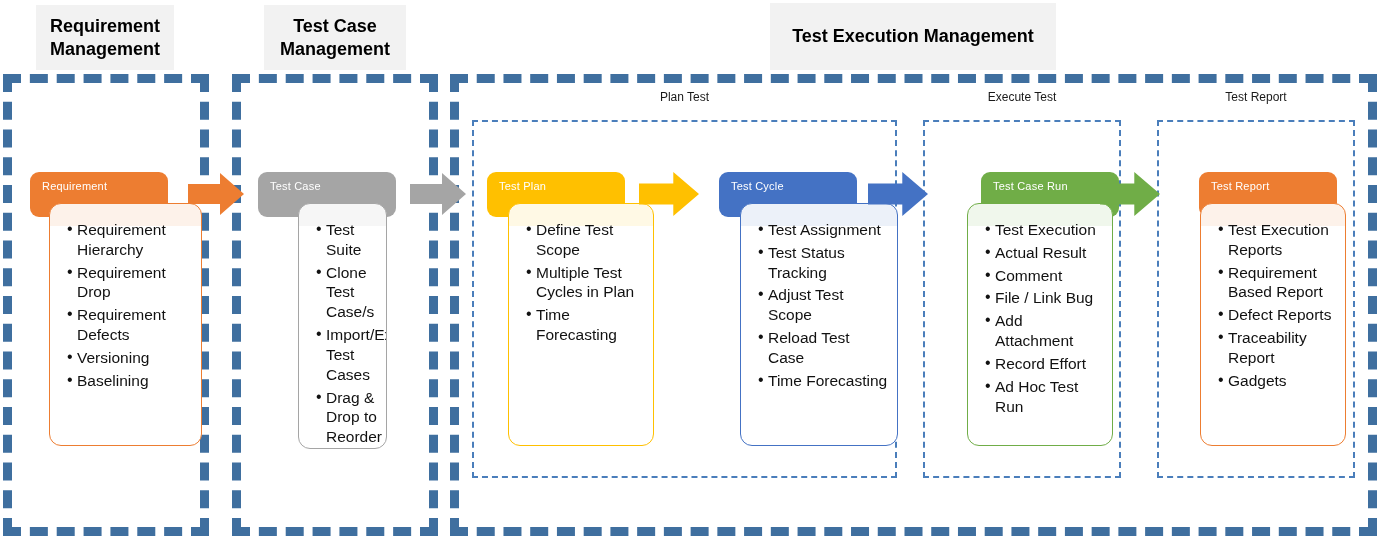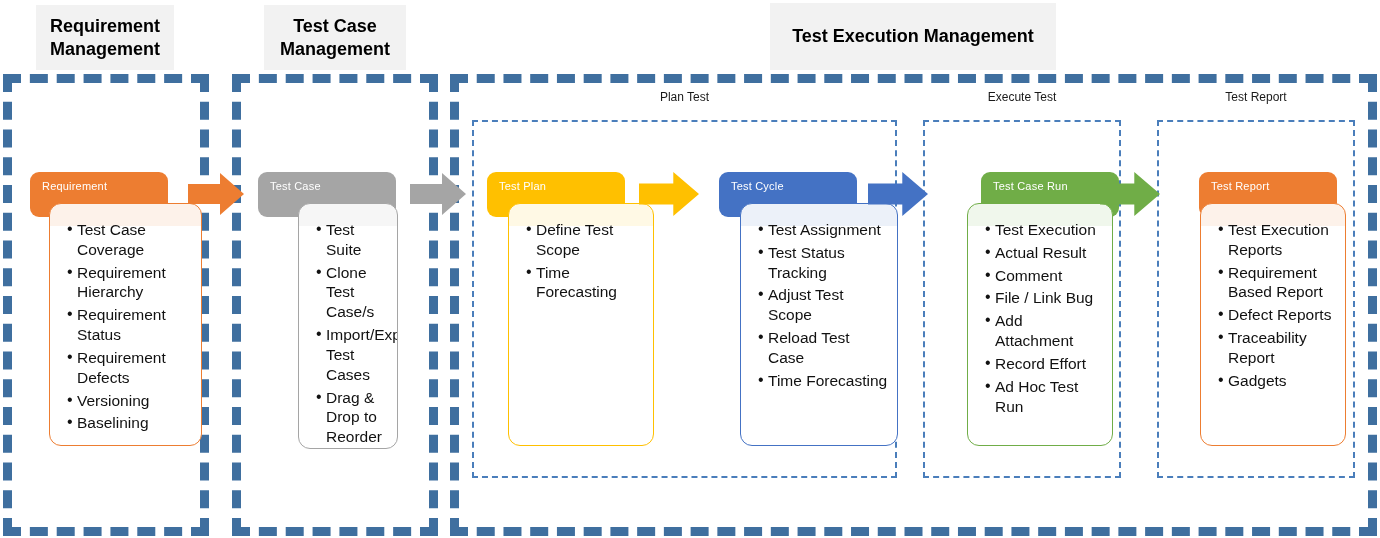--- a/index.html
+++ b/index.html
@@ -73,47 +73,47 @@
 <div class="inner" id="in0"></div>
 <div class="inner" id="in1"></div>
 <div class="inner" id="in2"></div>
 
 <div id="cards-layer">
     <div class="card">
       <div class="tab" style="left: 30px; top: 172px; width: 138px; height: 45px; background: rgb(237, 125, 49);"><span>Requirement</span></div>
       <div class="body" style="left: 49px; top: 203px; width: 153px; height: 243px; border: 1.6px solid rgb(237, 125, 49);">
         <div class="sheen" style="background: rgb(237, 125, 49);"></div>
         <ul>
-          <li>Test Case Coverage</li>
           <li>Requirement Hierarchy</li>
-          <li>Requirement Status</li>
+          <li>Requirement Drop</li>
           <li>Requirement Defects</li>
           <li>Versioning</li>
           <li>Baselining</li>
         </ul>
       </div>
     </div>
     <div class="card">
       <div class="tab" style="left: 258px; top: 172px; width: 138px; height: 45px; background: rgb(165, 165, 165);"><span>Test Case</span></div>
-      <div class="body" style="left: 298px; top: 203px; width: 100px; height: 246px; border: 1.6px solid rgb(165, 165, 165);">
+      <div class="body" style="left: 298px; top: 203px; width: 89px; height: 246px; border: 1.6px solid rgb(165, 165, 165);">
         <div class="sheen" style="background: rgb(165, 165, 165);"></div>
         <ul>
           <li>Test Suite</li>
           <li>Clone Test Case/s</li>
           <li>Import/Export Test Cases</li>
           <li>Drag &amp; Drop to Reorder</li>
         </ul>
       </div>
     </div>
     <div class="card">
       <div class="tab" style="left: 487px; top: 172px; width: 138px; height: 45px; background: rgb(255, 192, 0);"><span>Test Plan</span></div>
       <div class="body" style="left: 508px; top: 203px; width: 146px; height: 243px; border: 1.6px solid rgb(255, 192, 0);">
         <div class="sheen" style="background: rgb(255, 192, 0);"></div>
         <ul>
           <li>Define Test Scope</li>
+          <li>Multiple Test Cycles in Plan</li>
           <li>Time Forecasting</li>
         </ul>
       </div>
     </div>
     <div class="card">
       <div class="tab" style="left: 719px; top: 172px; width: 138px; height: 45px; background: rgb(68, 114, 196);"><span>Test Cycle</span></div>
       <div class="body" style="left: 740px; top: 203px; width: 158px; height: 243px; border: 1.6px solid rgb(68, 114, 196);">
         <div class="sheen" style="background: rgb(68, 114, 196);"></div>
         <ul>
           <li>Test Assignment</li>

